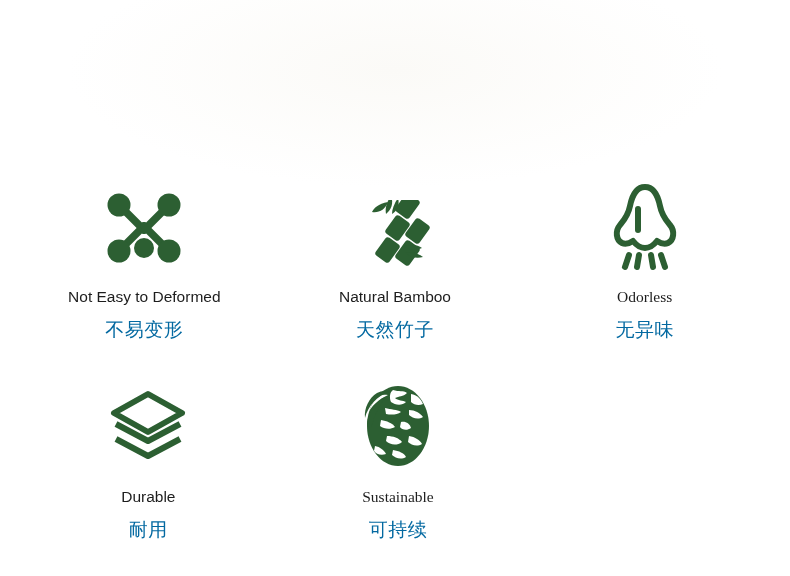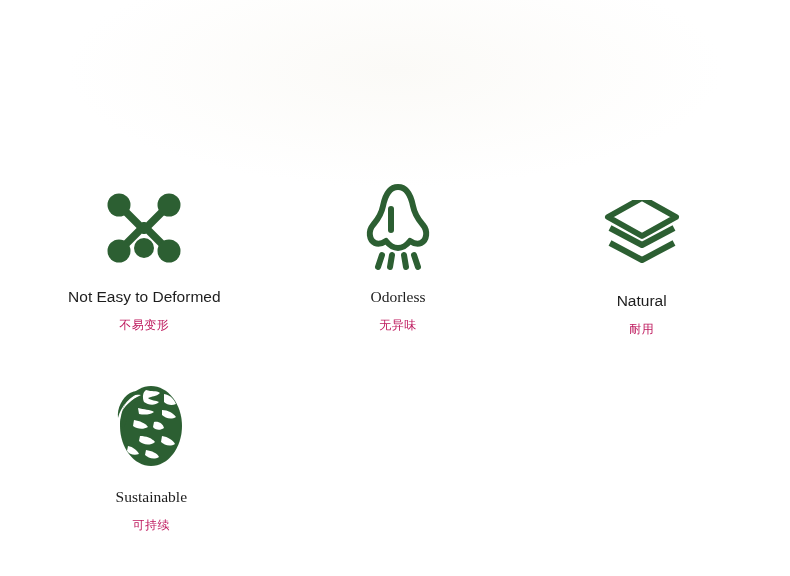--- a/index.html
+++ b/index.html
@@ -78,22 +78,22 @@
   .icon-wrap svg { display: block; }
   .cell-label {
     margin-top: 14px;
     font-size: 15.5px;
     color: #1d1d1d;
     line-height: 1.2;
     text-align: center;
   }
   .cell-label-cn {
     margin-top: 11px;
-    font-size: 12px;
-    color: #be185d;
+    font-size: 19px;
+    color: #0369a1;
     letter-spacing: 0.5px;
     text-align: center;
   }
   
   .cell.c0 { transform: translateX(-4px); }
   .cell.c2 { transform: translateX(3px); font-family: Liberation Serif, serif; }
   .row1 .icon-wrap { height: 96px; }
 </style>
 </head>
 <body>
@@ -125,20 +125,44 @@
             <circle cx="14" cy="61" r="11.5"></circle>
             <circle cx="64" cy="61" r="11.5"></circle>
             <circle cx="39" cy="58" r="10"></circle>
           </g>
         </svg>
       </div>
       <div class="cell-label">Not Easy to Deformed</div>
       <div class="cell-label-cn">不易变形</div>
     </div>
 
+    <div class="cell c1 row0">
+      <div class="icon-wrap">
+        <svg width="74" height="78" viewBox="0 0 74 78" fill="none">
+          <g fill="#2c5f32">
+
+            <rect x="41" y="6" width="17" height="22" rx="3" transform="rotate(36 49.5 17)"></rect>
+            <rect x="31" y="28" width="17" height="22" rx="3" transform="rotate(36 39.5 39)"></rect>
+            <rect x="21" y="50" width="17" height="22" rx="3" transform="rotate(36 29.5 61)"></rect>
+
+            <rect x="51" y="31" width="17" height="22" rx="3" transform="rotate(36 59.5 42)"></rect>
+            <rect x="41" y="53" width="17" height="22" rx="3" transform="rotate(36 49.5 64)"></rect>
+
+            <path d="M30 13 C 20 15, 16 19, 14 23 C 21 24, 27 21, 30 13 Z"></path>
+            <path d="M33 7 C 28 14, 27 20, 28 25 C 33 21, 36 14, 33 7 Z"></path>
+            <path d="M40 9 C 36 15, 34 20, 34 25 C 39 22, 42 16, 40 9 Z"></path>
+
+            <path d="M46 57 C 55 55, 60 56, 64 59 C 57 62, 50 61, 46 57 Z"></path>
+            <path d="M47 63 C 55 63, 61 65, 65 68 C 58 70, 51 68, 47 63 Z"></path>
+          </g>
+        </svg>
+      </div>
+      <div class="cell-label">Natural Bamboo</div>
+      <div class="cell-label-cn">天然竹子</div>
+    </div>
 
     <div class="cell c2 row0">
       <div class="icon-wrap">
         <svg width="72" height="92" viewBox="0 0 72 92" fill="none">
           <g stroke="#2c5f32" stroke-width="6" stroke-linecap="round" stroke-linejoin="round" fill="none">
             <path d="M36 5 C 27 5, 23 14, 21 24 C 19 34, 15 38, 11 43
                      C 6 49, 7 58, 13 61 C 17 63, 21 61, 24 59
                      C 28 64, 33 66, 36 66 C 39 66, 44 64, 48 59
                      C 51 61, 55 63, 59 61 C 65 58, 66 49, 61 43
                      C 57 38, 53 34, 51 24 C 49 14, 45 5, 36 5 Z"></path>
@@ -158,21 +182,21 @@
     <div class="cell c1 row1">
       <div class="icon-wrap">
         <svg width="80" height="74" viewBox="0 0 80 74" fill="none">
           <g stroke="#2c5f32" stroke-width="6" stroke-linejoin="round" fill="none">
             <path d="M40 5 L 74 24 L 40 43 L 6 24 Z"></path>
             <path d="M8 35 L 40 52 L 72 35"></path>
             <path d="M8 50 L 40 67 L 72 50"></path>
           </g>
         </svg>
       </div>
-      <div class="cell-label">Natural</div>
+      <div class="cell-label">Durable</div>
       <div class="cell-label-cn">耐用</div>
     </div>
 
     <div class="cell c2 row1">
       <div class="icon-wrap">
         <svg width="82" height="84" viewBox="0 0 82 84" fill="none">
           <defs>
             <clipPath id="globeClip">
               <path d="M41 2 C 58 2, 72 20, 72 42 C 72 64, 58 82, 41 82
                        C 24 82, 10 64, 10 42 C 10 20, 24 2, 41 2 Z"></path>

